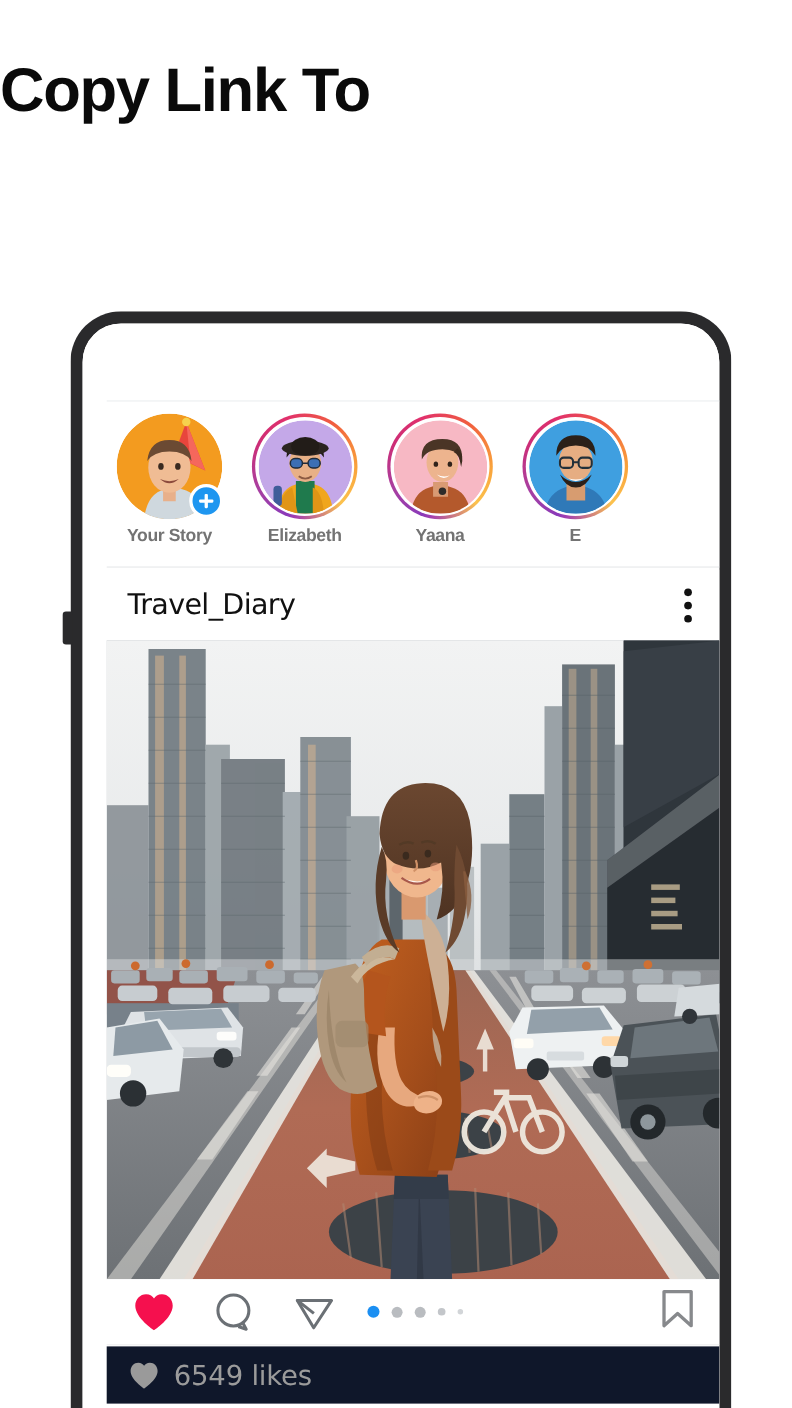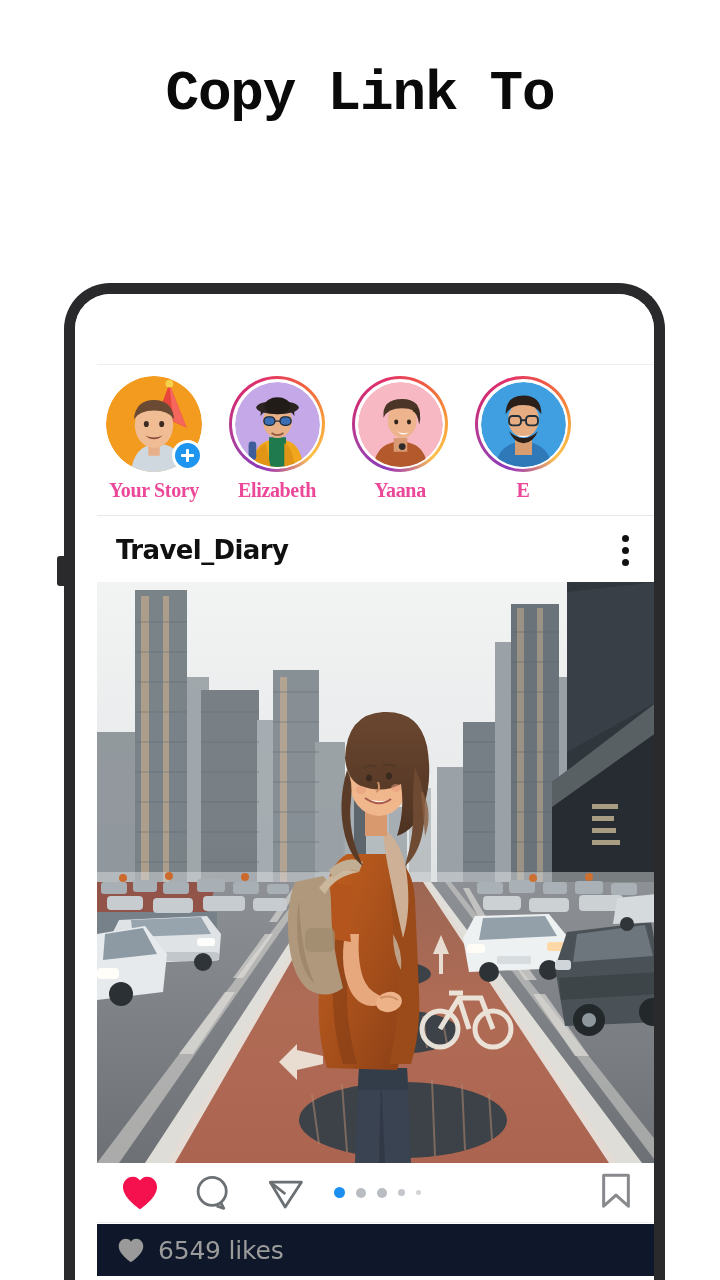--- a/index.html
+++ b/index.html
@@ -18,28 +18,26 @@
     height: 1280px;
     background: #ffffff;
   }
 
   
   .headline {
     position: absolute;
     top: 48px;
     left: 0;
     width: 720px;
-    text-align: center;
     font-size: 56px;
     line-height: 1.22;
     font-weight: 700;
     letter-spacing: -1.2px;
     color: #0a0a0a;
-    font-family: Liberation Mono, monospace;
-    margin-top: 12px;
+    font-family: Liberation Sans, sans-serif;
   }
   .headline .ln { display: block; }
 
   
   .phone {
     position: absolute;
     left: 64px;
     top: 283px;
     width: 601px;
     height: 1040px;
@@ -106,26 +104,26 @@
   .ring.no-ring .ring-inner { padding: 0; background: none; }
 
   .avatar {
     position: relative;
     width: 100%; height: 100%;
     border-radius: 50%;
     overflow: hidden;
   }
   .sname {
     margin-top: 7px;
-    font-size: 20px;
+    font-size: 16px;
     font-weight: 700;
-    color: #ec4899;
+    color: #737373;
     letter-spacing: -0.35px;
     white-space: nowrap;
-    font-family: Liberation Serif, serif;
+    font-family: Liberation Sans, sans-serif;
   }
 
   .plus-badge {
     position: absolute;
     right: -1px; bottom: 1px;
     width: 31px; height: 31px;
     border-radius: 50%;
     background: #1e96f0;
     border: 3px solid #ffffff;
     z-index: 4;
@@ -146,21 +144,21 @@
     top: 224px;
     width: 560px;
     height: 64px;
     background: #ffffff;
     display: flex;
     align-items: center;
     padding: 0 18px 0 19px;
   }
   .post-user {
     font-size: 26px;
-    font-weight: 700;
+    font-weight: 400;
     color: #101010;
     letter-spacing: -0.6px;
     font-family: "DejaVu Sans", sans-serif;
   }
   .kebab {
     margin-left: auto;
     display: flex;
     flex-direction: column;
     gap: 5px;
     padding: 6px 10px;

